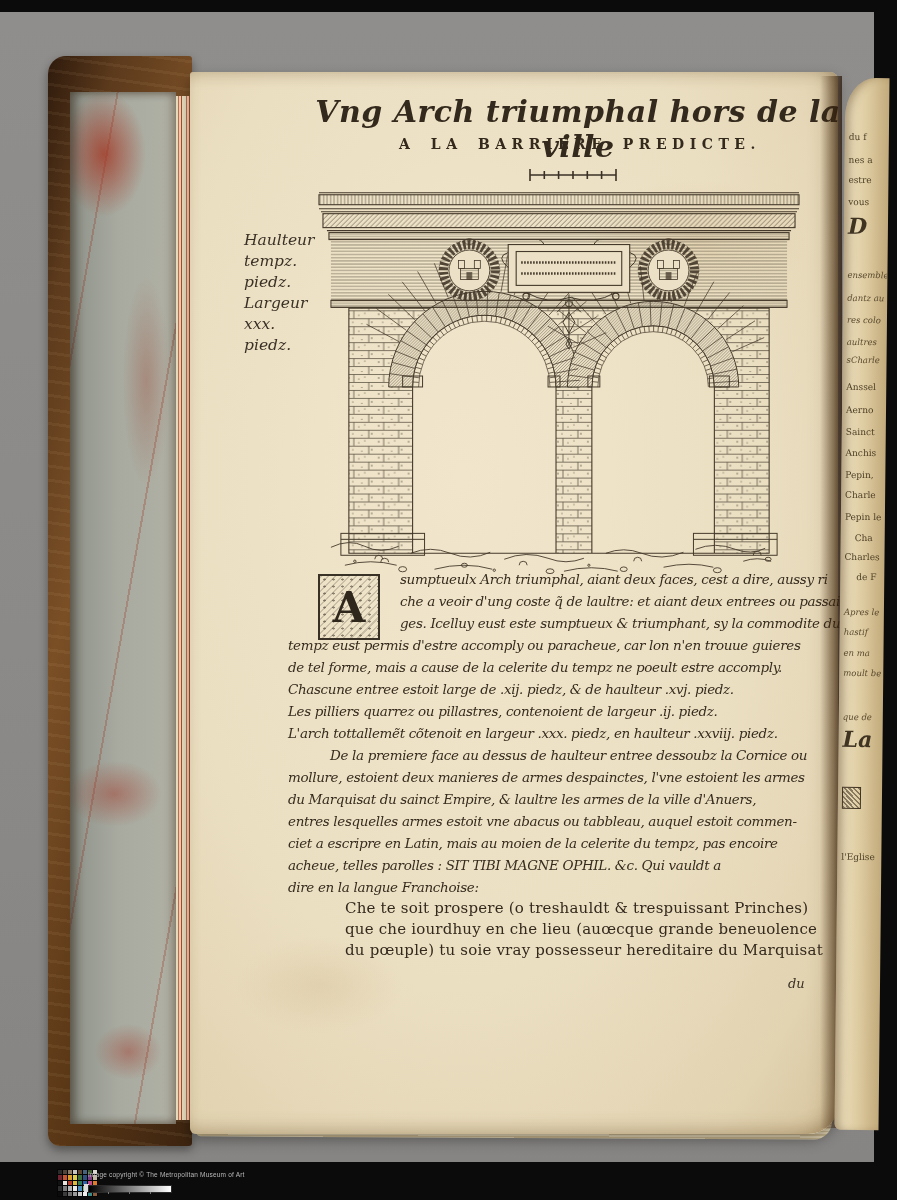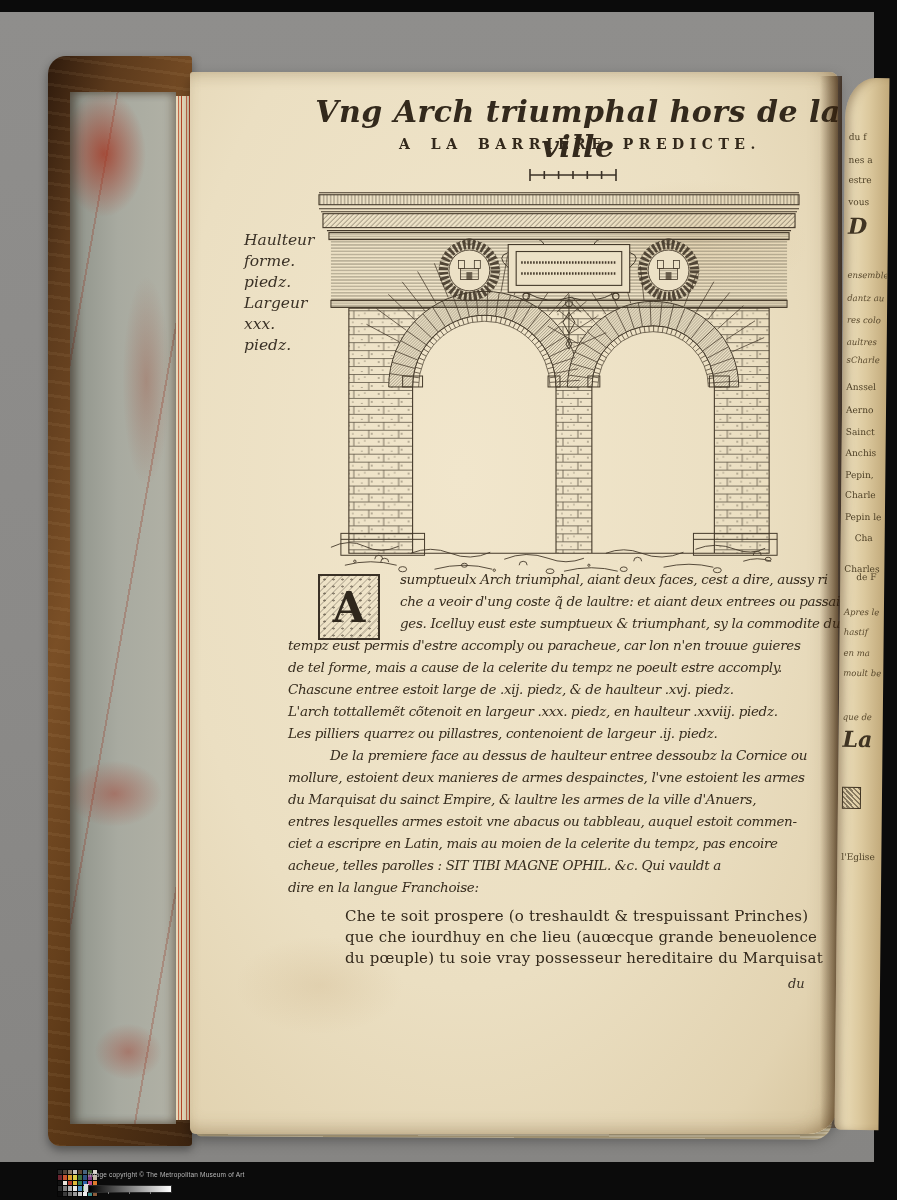--- a/index.html
+++ b/index.html
@@ -68,21 +68,21 @@
       white-space:nowrap;color:#362c1e;}
   .ind{padding-left:112px;}
   .pind{padding-left:42px;}
   .dropcap{position:absolute;left:30px;top:6px;width:62px;height:66px;border:2px solid #3a3126;
       box-sizing:border-box;display:flex;align-items:center;justify-content:center;
       background:
         radial-gradient(rgba(58,49,38,.55) 1px, transparent 1.7px),
         repeating-linear-gradient(135deg, rgba(58,49,38,.20) 0 1.5px, transparent 1.5px 5px);
       background-size:9px 7px,auto;
       font-size:42px;font-weight:700;color:#2f271c;font-style:normal;}
-  .quote{margin-top:8px;}
+  .quote{margin-top:0;}
   .ql{font-size:15px;line-height:21px;padding-left:57px;letter-spacing:.2px;
       white-space:nowrap;color:#33291c;}
   .catchword{position:absolute;left:598px;top:904px;font-style:italic;font-size:13px;color:#3a3126;}
   
   .footer-bar{position:absolute;left:0;top:1162px;width:897px;height:38px;background:#0b0b0b;}
   .checker{position:absolute;left:57px;top:1169px;display:grid;
       grid-template-columns:repeat(8,4px);grid-auto-rows:4.4px;gap:1px;background:#050505;padding:1px;}
   .checker div{width:4px;height:4.4px;}
   .copyright{position:absolute;left:88px;top:1171px;font-family:"Liberation Sans",sans-serif;
       font-size:6.5px;color:#b9b9b9;letter-spacing:.2px;}
@@ -117,21 +117,21 @@
         <line x1="18.3" y1="3" x2="18.3" y2="11"></line>
           <line x1="32.6" y1="3" x2="32.6" y2="11"></line>
         <line x1="47" y1="3" x2="47" y2="11"></line>
           <line x1="61.3" y1="3" x2="61.3" y2="11"></line>
         <line x1="75.6" y1="3" x2="75.6" y2="11"></line>
       </g>
     </svg>
 
     <div class="marginnote">
       <div>Haulteur</div>
-      <div>forme.</div>
+      <div>tempz.</div>
       <div>piedz.</div>
       <div>Largeur</div>
       <div>xxx.</div>
       <div>piedz.</div>
     </div>
 
     <svg class="engraving" width="488" height="394" viewBox="0 0 490 394">
       <defs>
         <pattern id="hH" width="4" height="3.2" patternUnits="userSpaceOnUse">
           <line x1="0" y1="1.6" x2="4" y2="1.6" stroke="#4a4234" stroke-width=".55"></line>
@@ -449,22 +449,22 @@
     </svg>
 
     <div class="bodyblock">
       <div class="dropcap">A</div>
       <div class="bl ind">sumptueulx Arch triumphal, aiant deux faces, cest a dire, aussy ri</div>
       <div class="bl ind">che a veoir d'ung coste q̃ de laultre: et aiant deux entrees ou passai</div>
       <div class="bl ind">ges. Icelluy eust este sumptueux &amp; triumphant, sy la commodite du</div>
       <div class="bl">tempz eust permis d'estre accomply ou paracheue, car lon n'en trouue guieres</div>
       <div class="bl">de tel forme, mais a cause de la celerite du tempz ne poeult estre accomply.</div>
       <div class="bl">Chascune entree estoit large de .xij. piedz, &amp; de haulteur .xvj. piedz.</div>
+      <div class="bl">Les pilliers quarrez ou pillastres, contenoient de largeur .ij. piedz.</div>
       <div class="bl">L'arch tottallemẽt cõtenoit en largeur .xxx. piedz, en haulteur .xxviij. piedz.</div>
-      <div class="bl">Les pilliers quarrez ou pillastres, contenoient de largeur .ij. piedz.</div>
       <div class="bl pind">De la premiere face au dessus de haulteur entree dessoubz la Cornice ou</div>
       <div class="bl">mollure, estoient deux manieres de armes despainctes, l'vne estoient les armes</div>
       <div class="bl">du Marquisat du sainct Empire, &amp; laultre les armes de la ville d'Anuers,</div>
       <div class="bl">entres lesquelles armes estoit vne abacus ou tabbleau, auquel estoit commen-</div>
       <div class="bl">ciet a escripre en Latin, mais au moien de la celerite du tempz, pas encoire</div>
       <div class="bl">acheue, telles parolles : SIT TIBI MAGNE OPHIL. &amp;c. Qui vauldt a</div>
       <div class="bl">dire en la langue Franchoise:</div>
       <div class="quote">
         <div class="ql">Che te soit prospere (o treshauldt &amp; trespuissant Prinches)</div>
         <div class="ql">que che iourdhuy en che lieu (auœcque grande beneuolence</div>
@@ -487,21 +487,21 @@
       <div class="fx xs-i" style="top: 259px;">aultres</div>
       <div class="fx xs-i" style="top: 277px;">sCharle</div>
       <div class="fx xs" style="top: 304px;">Anssel</div>
       <div class="fx xs" style="top: 327px;">Aerno</div>
       <div class="fx xs" style="top: 349px;">Sainct</div>
       <div class="fx xs" style="top: 370px;">Anchis</div>
       <div class="fx xs" style="top: 392px;">Pepin,</div>
       <div class="fx xs" style="top: 412px;">Charle</div>
       <div class="fx xs" style="top: 434px;">Pepin le</div>
       <div class="fx xs" style="top: 455px; left: 14px;">Cha</div>
-      <div class="fx xs" style="top: 474px; margin-top: 12px;">Charles</div>
+      <div class="fx xs" style="top: 474px;">Charles</div>
       <div class="fx xs" style="top: 494px; left: 16px;">de F</div>
       <div class="fx xs-i" style="top: 529px;">Apres le</div>
       <div class="fx xs-i" style="top: 549px;">hastif</div>
       <div class="fx xs-i" style="top: 570px;">en ma</div>
       <div class="fx xs-i" style="top: 590px;">moult be</div>
       <div class="fx xs-i" style="top: 596px; margin-left: 48px;">Arch tri</div>
       <div class="fx xs-i" style="top: 634px;">que de</div>
       <div class="fx big" style="top: 656px;">La</div>
       <div class="fx block" style="top: 709px;"></div>
       <div class="fx xs" style="top: 774px;">l'Eglise</div>

